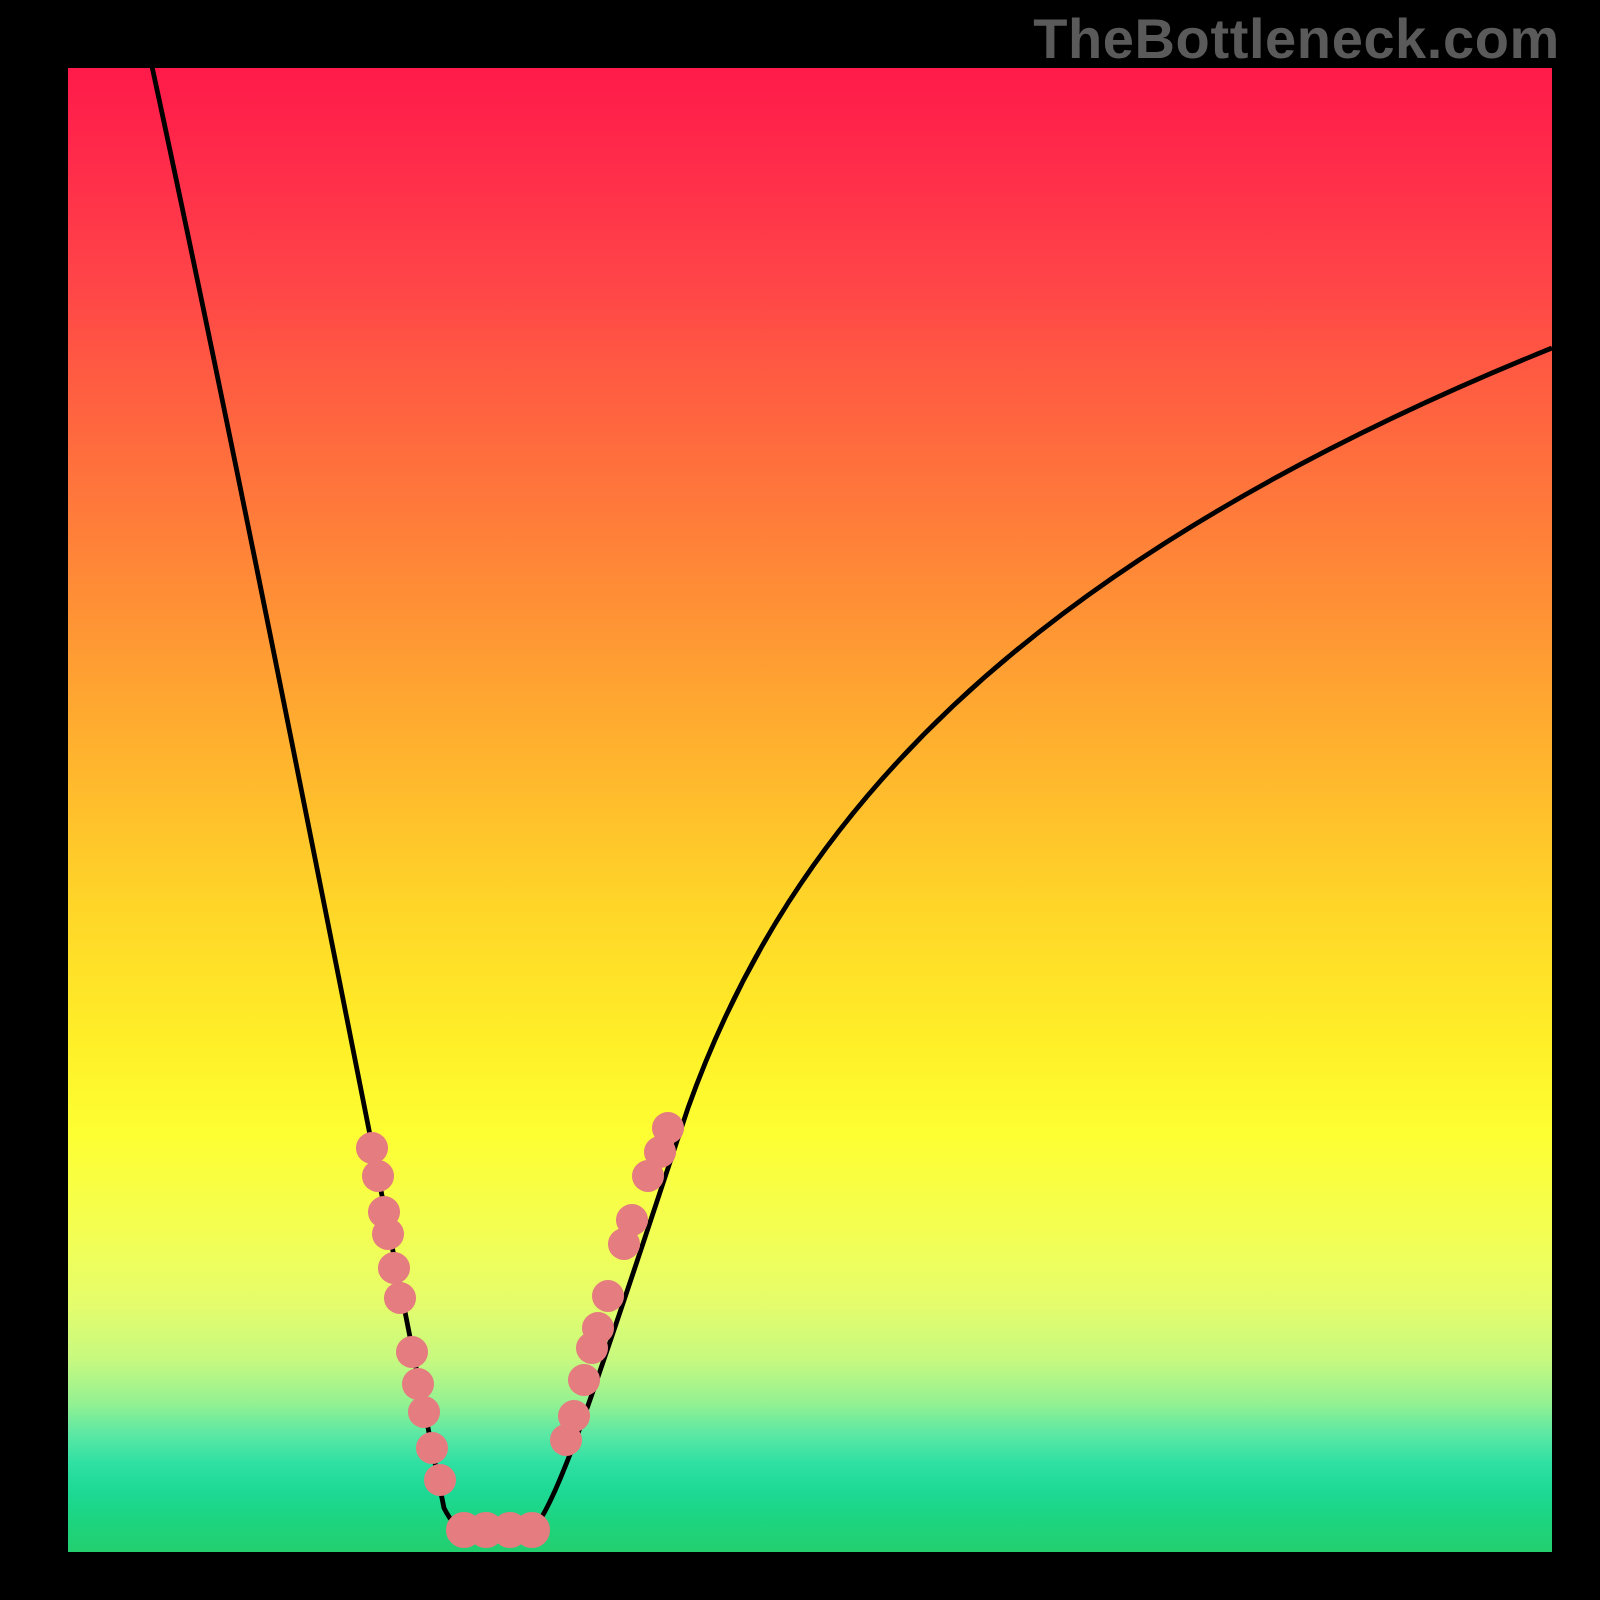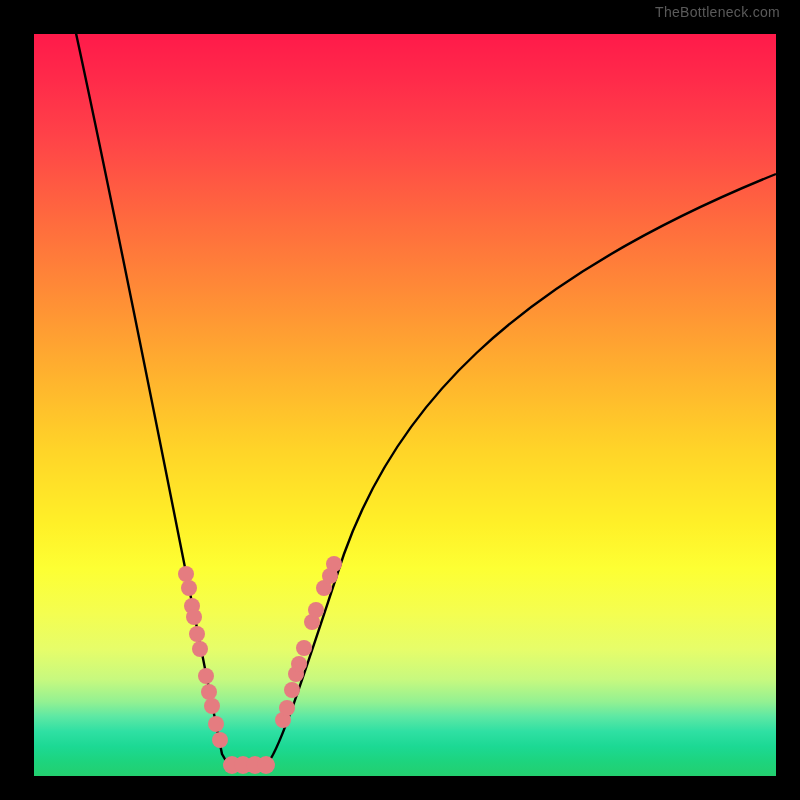--- a/index.html
+++ b/index.html
@@ -13,22 +13,22 @@
     background: #000;
     position: relative;
     overflow: hidden;
   }
   .watermark {
     position: absolute;
     top: 4px;
     right: 20px;
     z-index: 10;
     font-family: Arial, Helvetica, sans-serif;
-    font-size: 14px;
-    font-weight: 400;
+    font-size: 28px;
+    font-weight: 700;
     color: #5a5a5a;
     letter-spacing: 0.3px;
   }
   .plot-area {
     position: absolute;
     left: 34px;
     top: 34px;
     width: 742px;
     height: 742px;
     background: linear-gradient(to bottom,

